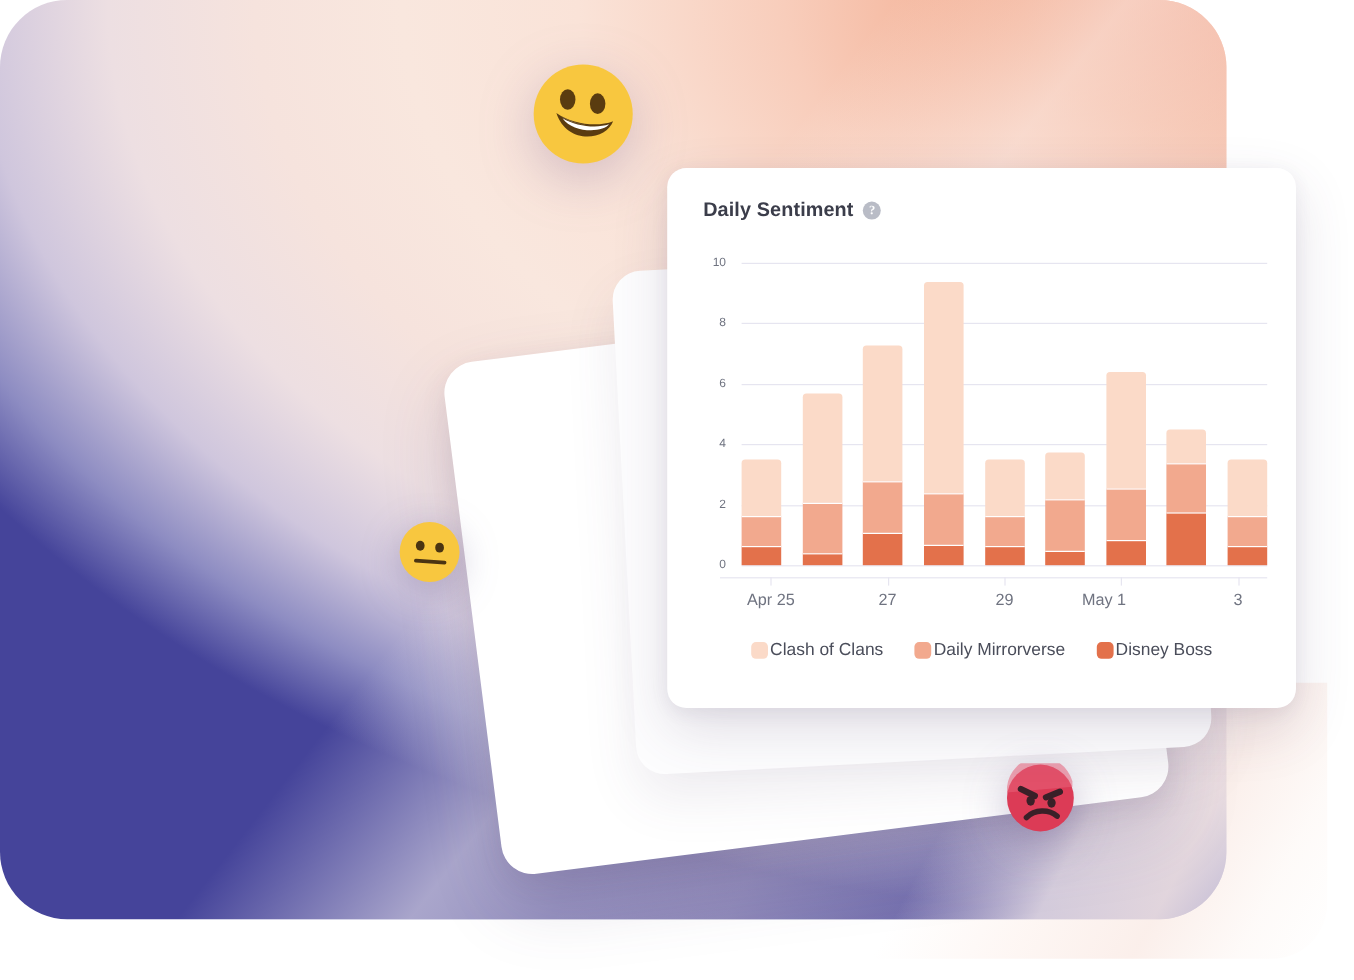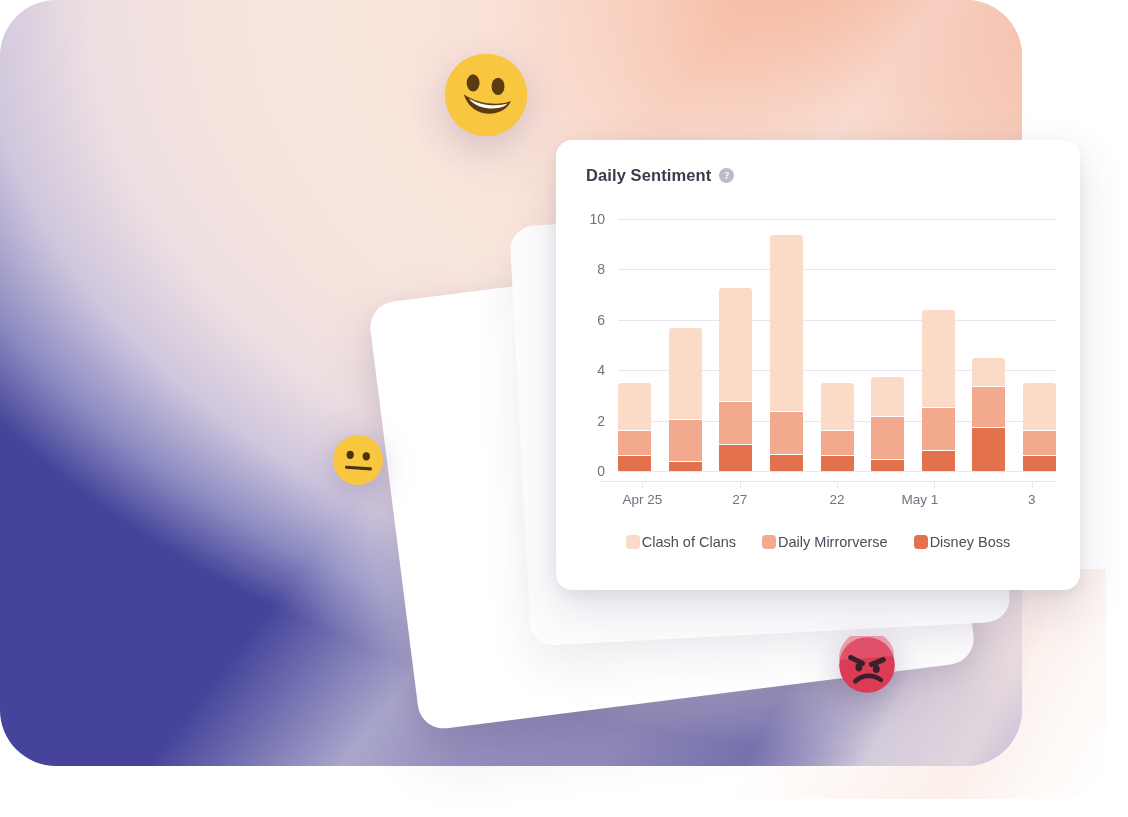--- a/index.html
+++ b/index.html
@@ -179,21 +179,21 @@
     width: 100%;
     height: 1px;
     background: #e6e5f0;
   }
 
   .ytick {
     position: absolute;
     right: 100%;
     margin-right: 13px;
     transform: translateY(-50%);
-    font-size: 14px;
+    font-size: 10px;
     color: #6f7380;
     white-space: nowrap;
   }
 
   .bars {
     position: absolute;
     left: 0;
     top: 0;
     width: 100%;
     height: 100%;
@@ -404,21 +404,21 @@
             </div>
           </div>
       </div>
       <div class="axis-line"></div>
       <div id="xticks">
           <div class="xtick-mark" style="left: 86.3333px;"></div>
           <div class="xtick-label" style="left: 86.3333px;">Apr 25</div>
           <div class="xtick-mark" style="left: 183.667px;"></div>
           <div class="xtick-label" style="left: 183.667px;">27</div>
           <div class="xtick-mark" style="left: 281px;"></div>
-          <div class="xtick-label" style="left: 281px;">22</div>
+          <div class="xtick-label" style="left: 281px;">29</div>
           <div class="xtick-mark" style="left: 378.333px;"></div>
           <div class="xtick-label" style="left: 364px;">May 1</div>
           <div class="xtick-mark" style="left: 475.667px;"></div>
           <div class="xtick-label" style="left: 475.667px;">3</div>
         </div>
     </div>
 
     <div class="legend" id="legend">
         <div class="legend-item">
           <span class="legend-swatch" style="background: rgb(251, 218, 200);"></span>

